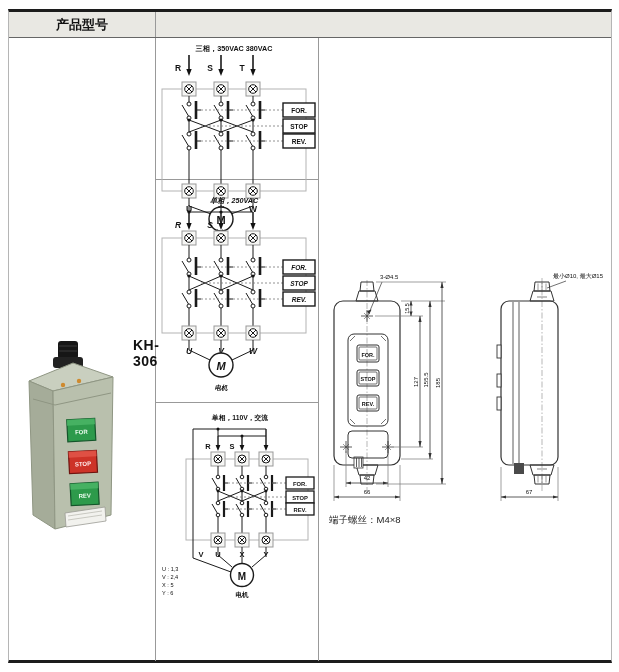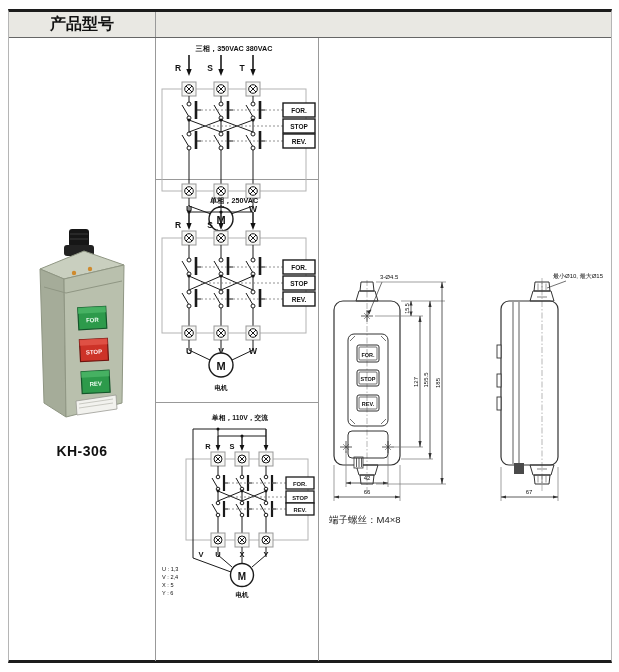--- a/index.html
+++ b/index.html
@@ -8,32 +8,32 @@
     font-family:"Liberation Sans","DejaVu Sans",sans-serif;color:#111;
   }
   .sheet{
     position:absolute;left:8px;top:9px;width:604px;height:654px;
     box-sizing:border-box;background:#fff;
     border-top:3px solid #1c1c1c;border-bottom:3px solid #1c1c1c;
     border-left:1px solid #b5b5b5;border-right:1px solid #b5b5b5;
   }
   .hdr{display:flex;height:25px;background:#e9e8e3;border-bottom:1px solid #666;}
   .hc{display:flex;align-items:center;justify-content:center;
-      font-weight:bold;font-size:16px;box-sizing:border-box;}
+      font-weight:bold;font-size:13px;box-sizing:border-box;}
   .hc1{width:147px;border-right:1px solid #999;}
   .hc2{width:163px;border-right:1px solid #999;}
   .hc3{flex:1;}
   .bodyrow{display:flex;height:623px;}
   .c1{width:147px;border-right:1px solid #999;box-sizing:border-box;
-      display:flex;flex-direction:column;align-items:center;}
+      display:flex;flex-direction:row;align-items:center;}
   .c2{width:163px;border-right:1px solid #999;box-sizing:border-box;
       display:flex;flex-direction:column;}
   .c3{flex:1;margin-top:38px;}
   .cellA{height:142px;border-bottom:1px solid #999;box-sizing:border-box;}
-  .cellB{height:223px;border-bottom:1px solid #999;box-sizing:border-box;}
+  .cellB{height:223px;border-bottom:1px solid #999;box-sizing:border-box;font-style:italic;}
   .cellC{height:202px;box-sizing:border-box;}
   .photo-wrap{margin-top:183px;}
   .caption{margin-top:6px;font-weight:bold;font-size:14px;letter-spacing:.5px;}
   svg text{font-family:"Liberation Sans","DejaVu Sans",sans-serif;}
   svg line,svg polyline,svg path,svg rect,svg circle,svg polygon{vector-effect:none;}
 </style>
 </head>
 <body>
 
 <div class="sheet">

